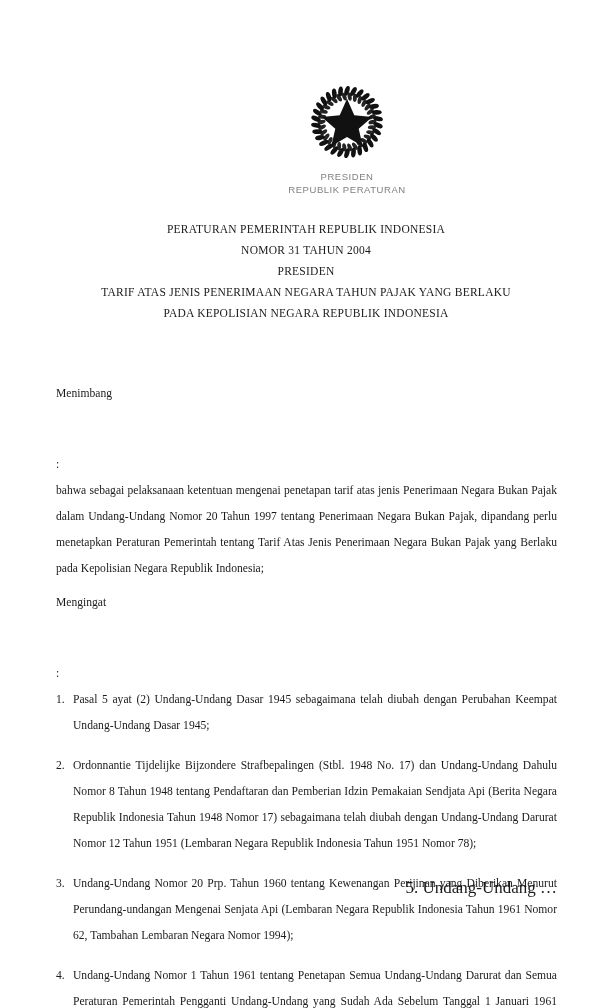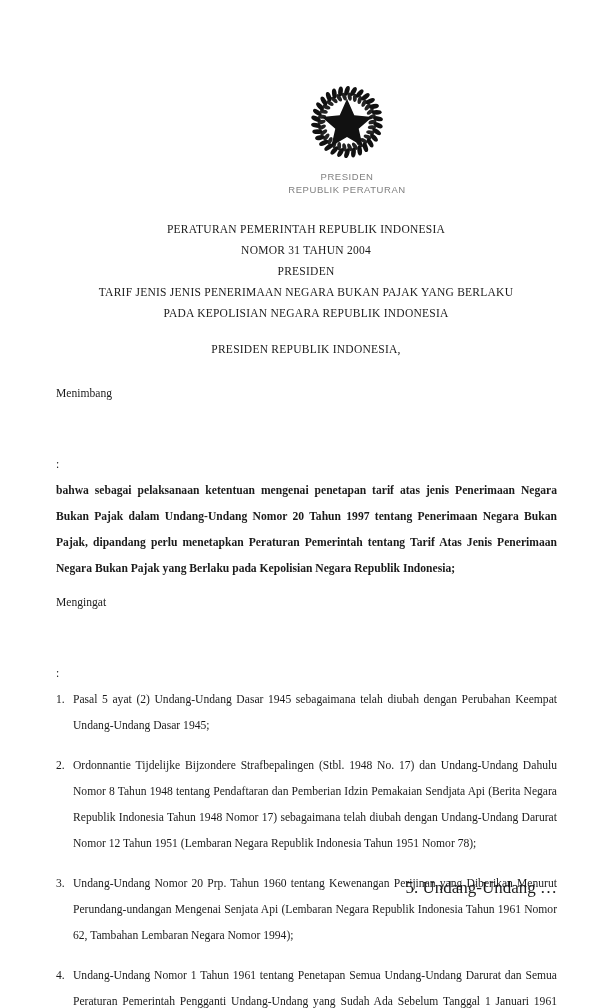--- a/index.html
+++ b/index.html
@@ -99,21 +99,20 @@
     flex: 0 0 10px;
   }
   .clause-body {
     flex: 1 1 auto;
     min-width: 0;
   }
   .clause-para {
     text-align: justify;
     text-justify: inter-word;
     hyphens: none;
-    font-weight: bold;
   }
 
   
   .num-item {
     display: flex;
     align-items: flex-start;
   }
   .num-item + .num-item { margin-top: 14px; }
   .num-marker {
     flex: 0 0 17px;
@@ -346,25 +345,24 @@
     <div class="emblem-caption">
       <div>PRESIDEN</div>
       <div>REPUBLIK PERATURAN</div>
     </div>
   </div>
 
   <div class="title-block">
     <div class="tline">PERATURAN PEMERINTAH REPUBLIK INDONESIA</div>
     <div class="tline">NOMOR  31  TAHUN 2004</div>
     <div class="tline">PRESIDEN</div>
-    <div class="tline">TARIF JENIS JENIS PENERIMAAN NEGARA BUKAN PAJAK YANG BERLAKU</div>
+    <div class="tline">TARIF ATAS JENIS PENERIMAAN NEGARA TAHUN PAJAK YANG BERLAKU</div>
     <div class="tline">PADA KEPOLISIAN NEGARA REPUBLIK INDONESIA</div>
   </div>
 
-  <div class="presiden-line">PRESIDEN REPUBLIK INDONESIA,</div>
 
   <div class="clauses">
 
     <div class="clause">
       <div class="clause-label">Menimbang</div>
       <div class="clause-colon">:</div>
       <div class="clause-body">
         <div class="clause-para">bahwa sebagai pelaksanaan ketentuan mengenai penetapan tarif atas jenis Penerimaan Negara Bukan Pajak dalam Undang-Undang Nomor 20 Tahun 1997 tentang Penerimaan Negara Bukan Pajak, dipandang perlu menetapkan Peraturan Pemerintah tentang Tarif Atas Jenis Penerimaan Negara Bukan Pajak yang Berlaku pada Kepolisian Negara Republik Indonesia;</div>
       </div>
     </div>

